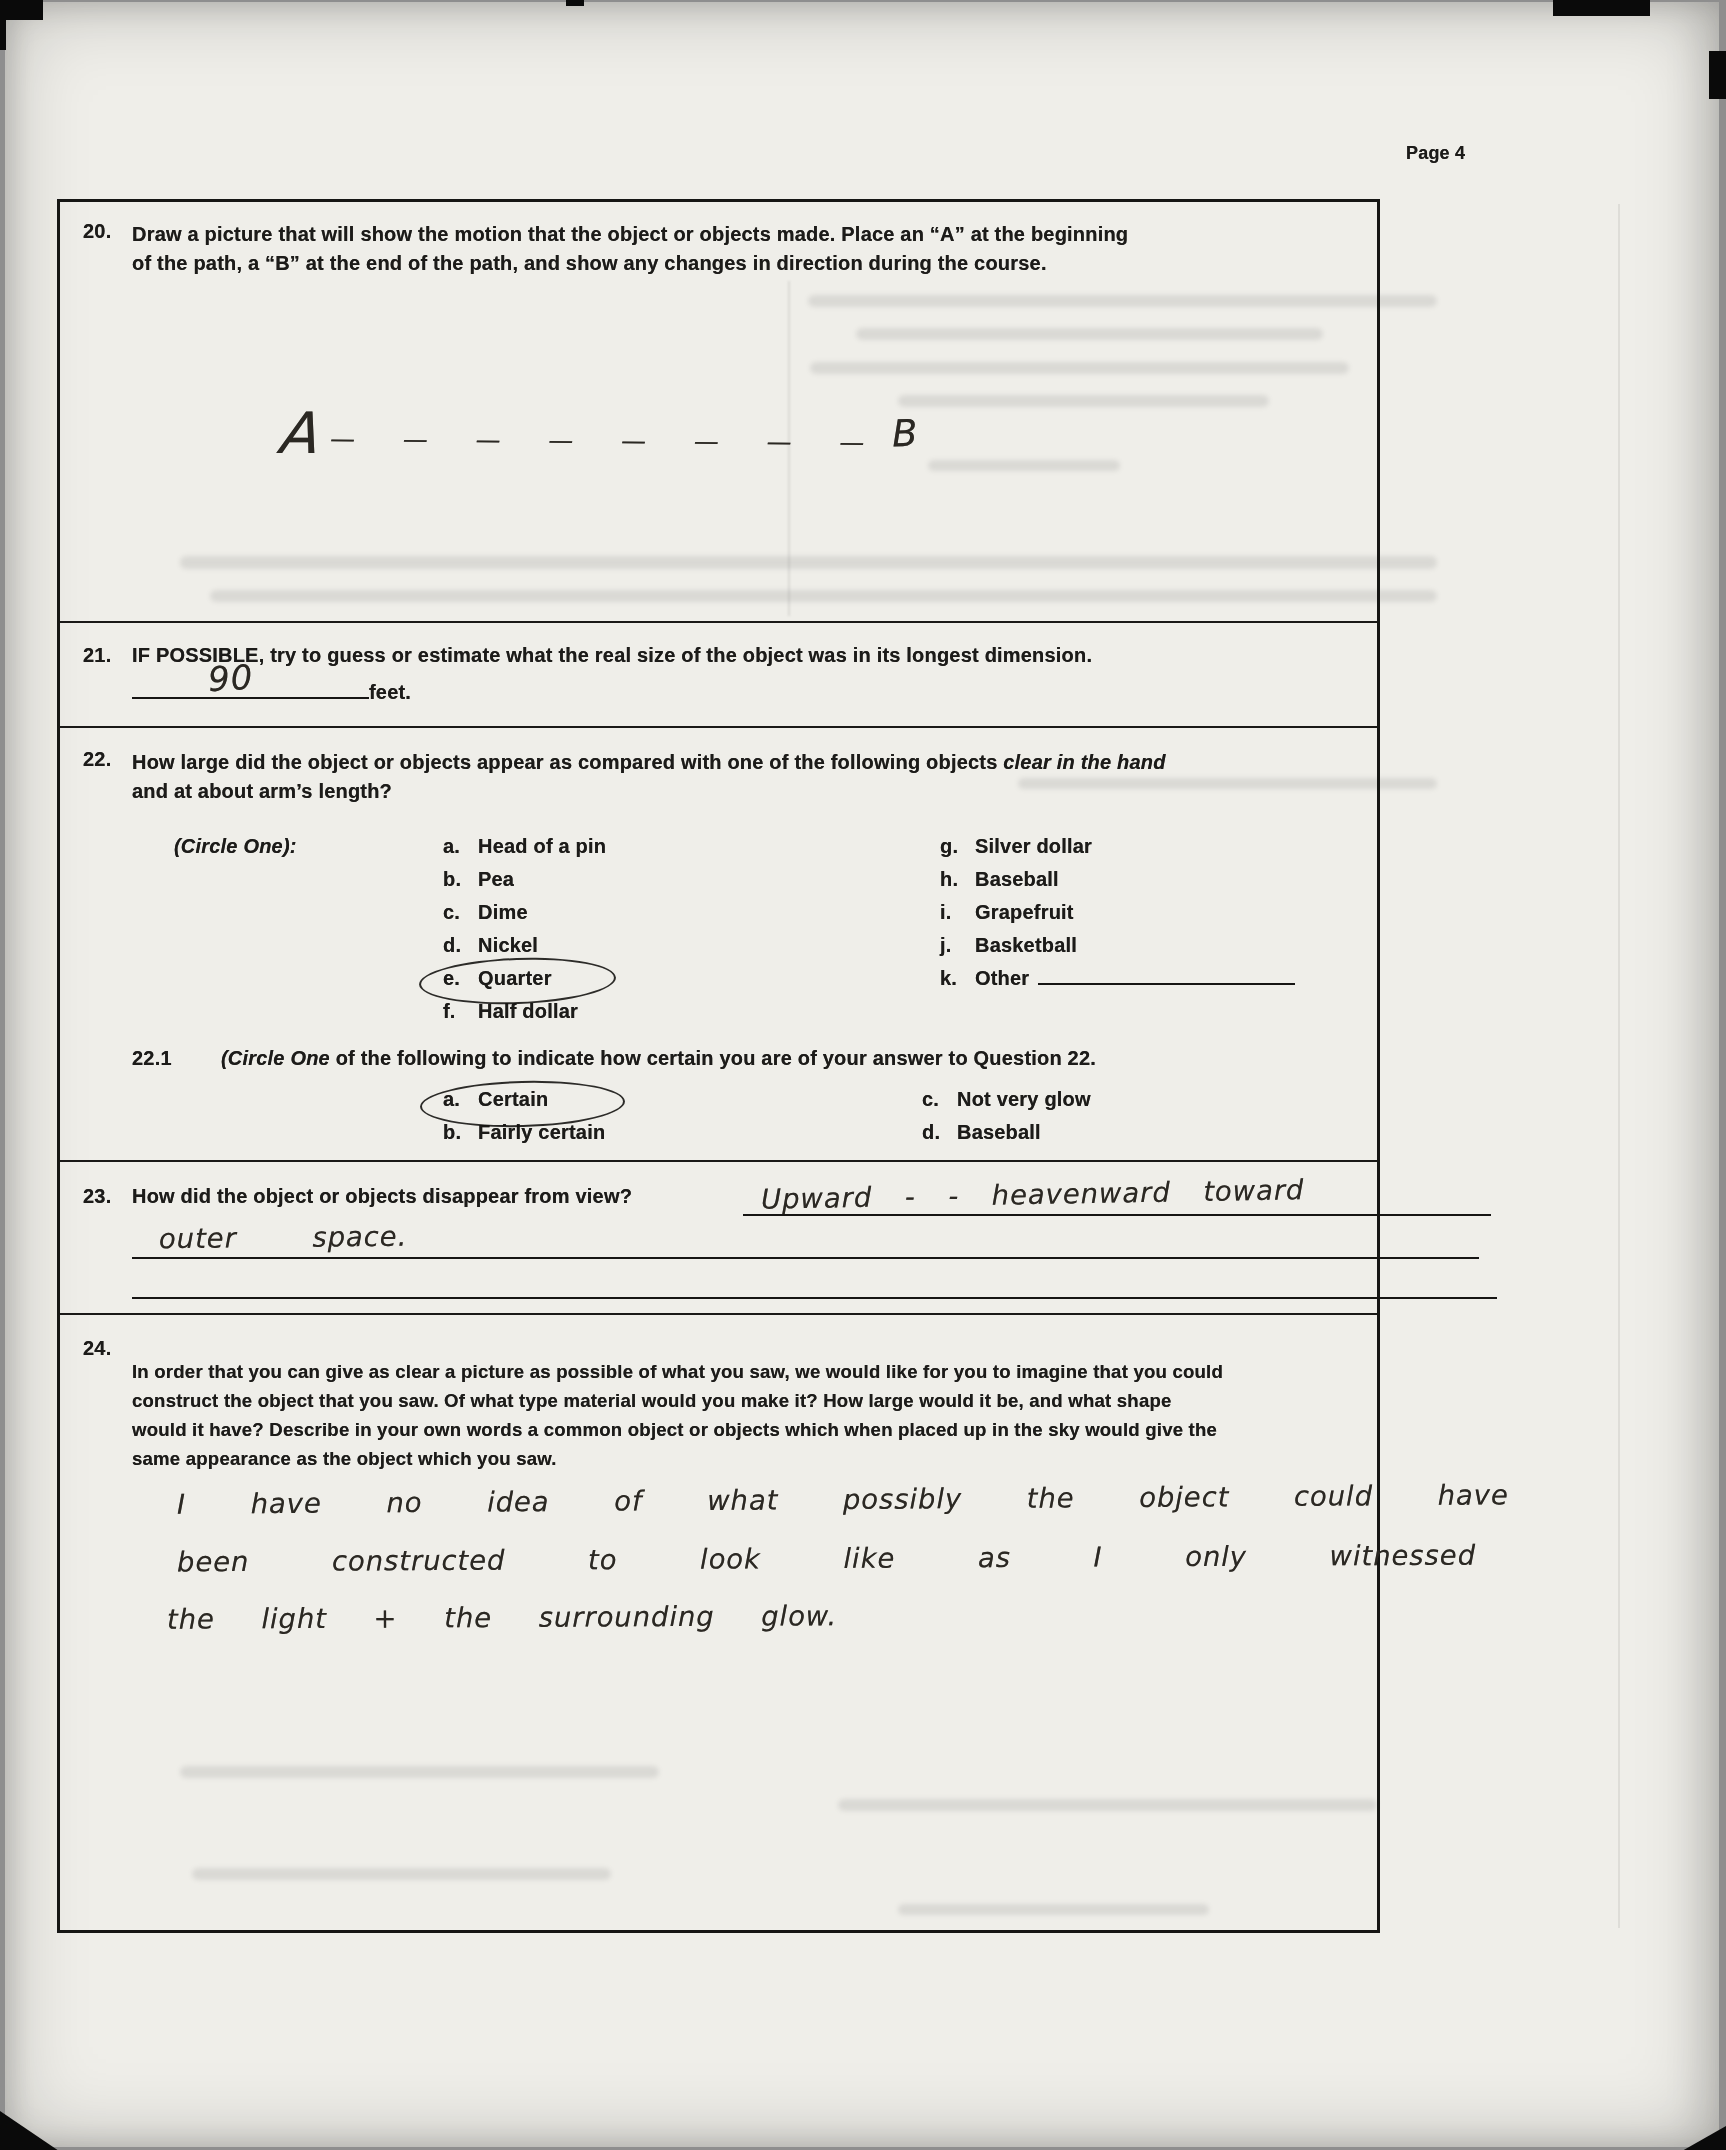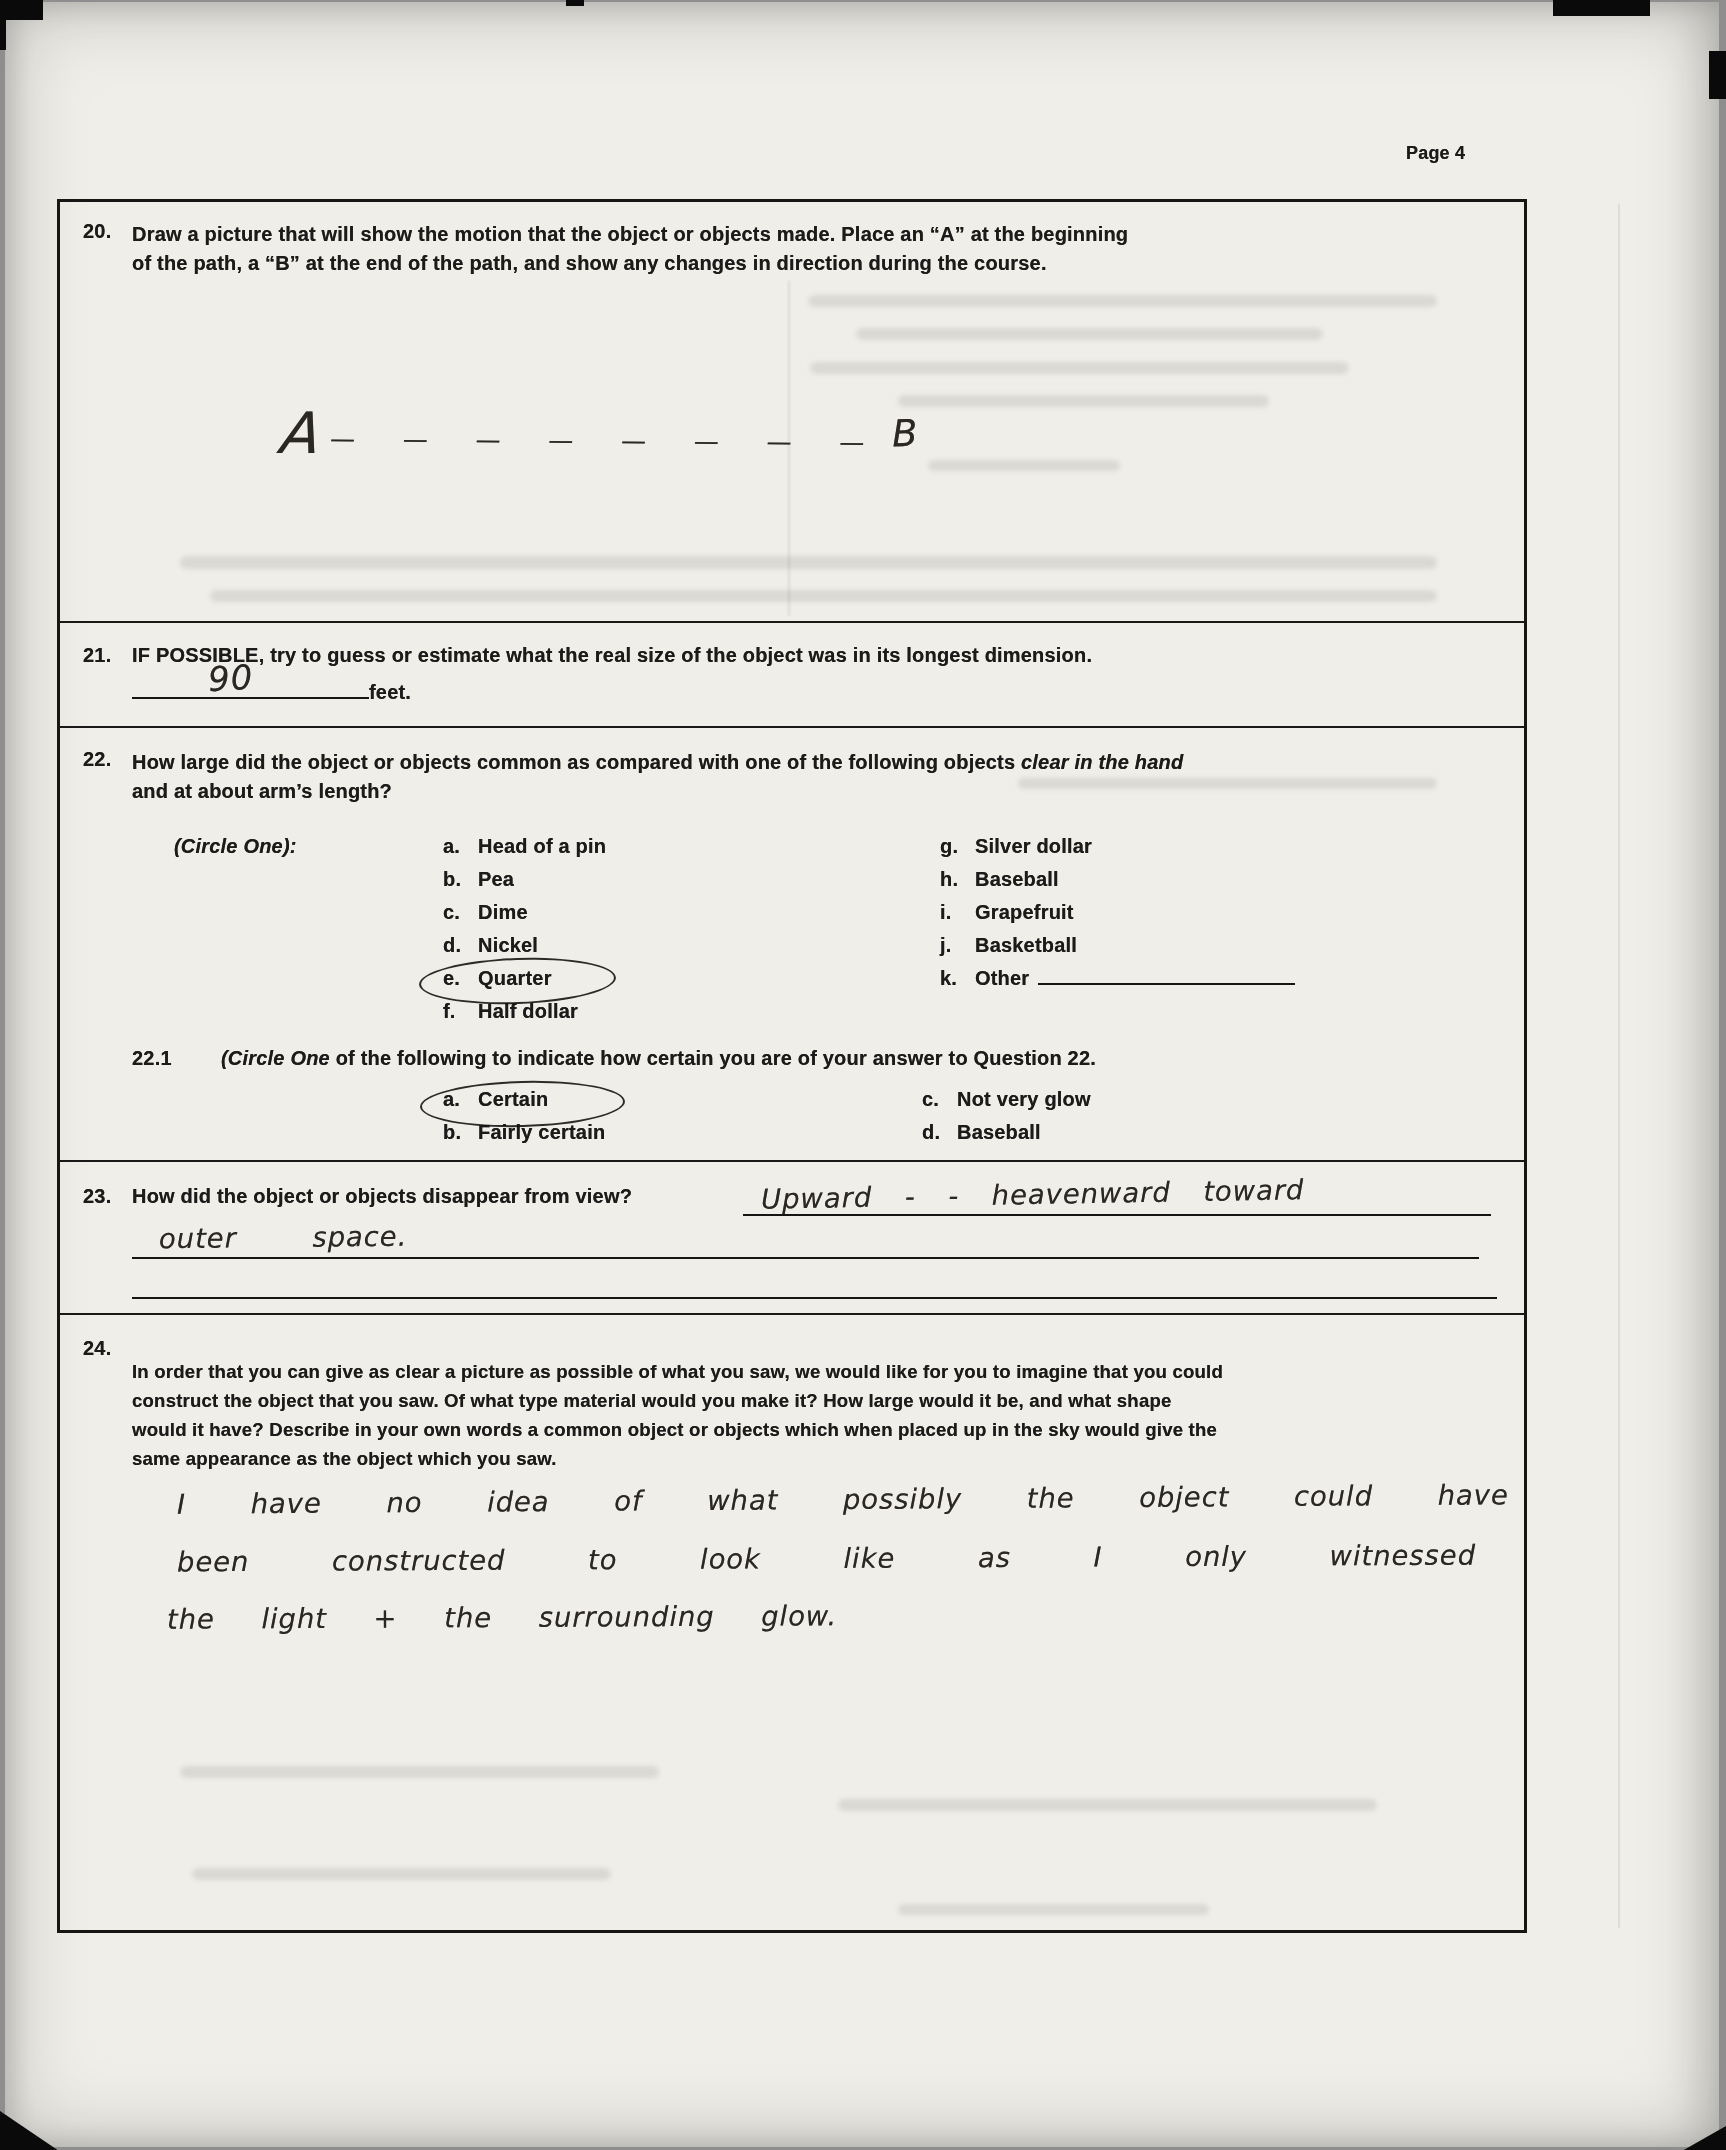--- a/index.html
+++ b/index.html
@@ -15,21 +15,21 @@
   }
   .artifact{position:absolute;background:#0a0a0a;}
   .print{
     font-family:"Liberation Sans",sans-serif;
     font-weight:700;color:#1c1b19;font-size:20px;letter-spacing:0.2px;
     text-shadow:0 0 0.4px rgba(25,24,22,0.75);
   }
   .em{font-style:italic;}
   .page-label{position:absolute;left:1406px;top:143px;font-size:18px;}
   .form-box{
-    position:absolute;left:57px;top:199px;width:1470px;height:1734px;
+    position:absolute;left:57px;top:199px;width:1323px;height:1734px;
     border:3px solid #161614;box-sizing:border-box;
   }
   .divider{position:absolute;left:0;width:100%;height:2.4px;background:#1a1917;}
   .qnum{position:absolute;white-space:nowrap;}
   .qline{display:block;white-space:nowrap;line-height:29px;}
   .qtext{position:absolute;}
   .opt-row{height:33px;white-space:nowrap;}
   .letter{display:inline-block;width:35px;}
   .blank{display:inline-block;border-bottom:2.4px solid #161513;height:15.6px;vertical-align:baseline;}
   .hand{
@@ -97,21 +97,21 @@
   <div class="print qtext" style="left:72px;top:442px;white-space:nowrap;">IF POSSIBLE, try to guess or estimate what the real size of the object was in its longest dimension.</div>
   <div class="print qtext" style="left:72px;top:479px;">
     <span class="blank" style="width:237px;"></span><span>feet.</span>
   </div>
   <div class="hand" style="position:absolute;left:148px;top:456px;font-size:34px;transform:rotate(-3deg);">90</div>
 
   <div class="divider" style="top:524px;"></div>
 
   <div class="print qnum" style="left:23px;top:546px;">22.</div>
   <div class="print qtext" style="left:72px;top:546px;">
-    <span class="qline"><span>How large did the object or objects common as compared with one of the following objects </span><span class="em">clear in the hand</span></span>
+    <span class="qline"><span>How large did the object or objects appear as compared with one of the following objects </span><span class="em">clear in the hand</span></span>
     <span class="qline">and at about arm’s length?</span>
   </div>
 
   <div class="print em qtext" style="left:114px;top:633px;">(Circle One):</div>
 
   <div class="print qtext" style="left:383px;top:633px;">
     <div class="opt-row"><span class="letter">a.</span><span>Head of a pin</span></div>
     <div class="opt-row"><span class="letter">b.</span><span>Pea</span></div>
     <div class="opt-row"><span class="letter">c.</span><span>Dime</span></div>
     <div class="opt-row"><span class="letter">d.</span><span>Nickel</span></div>

